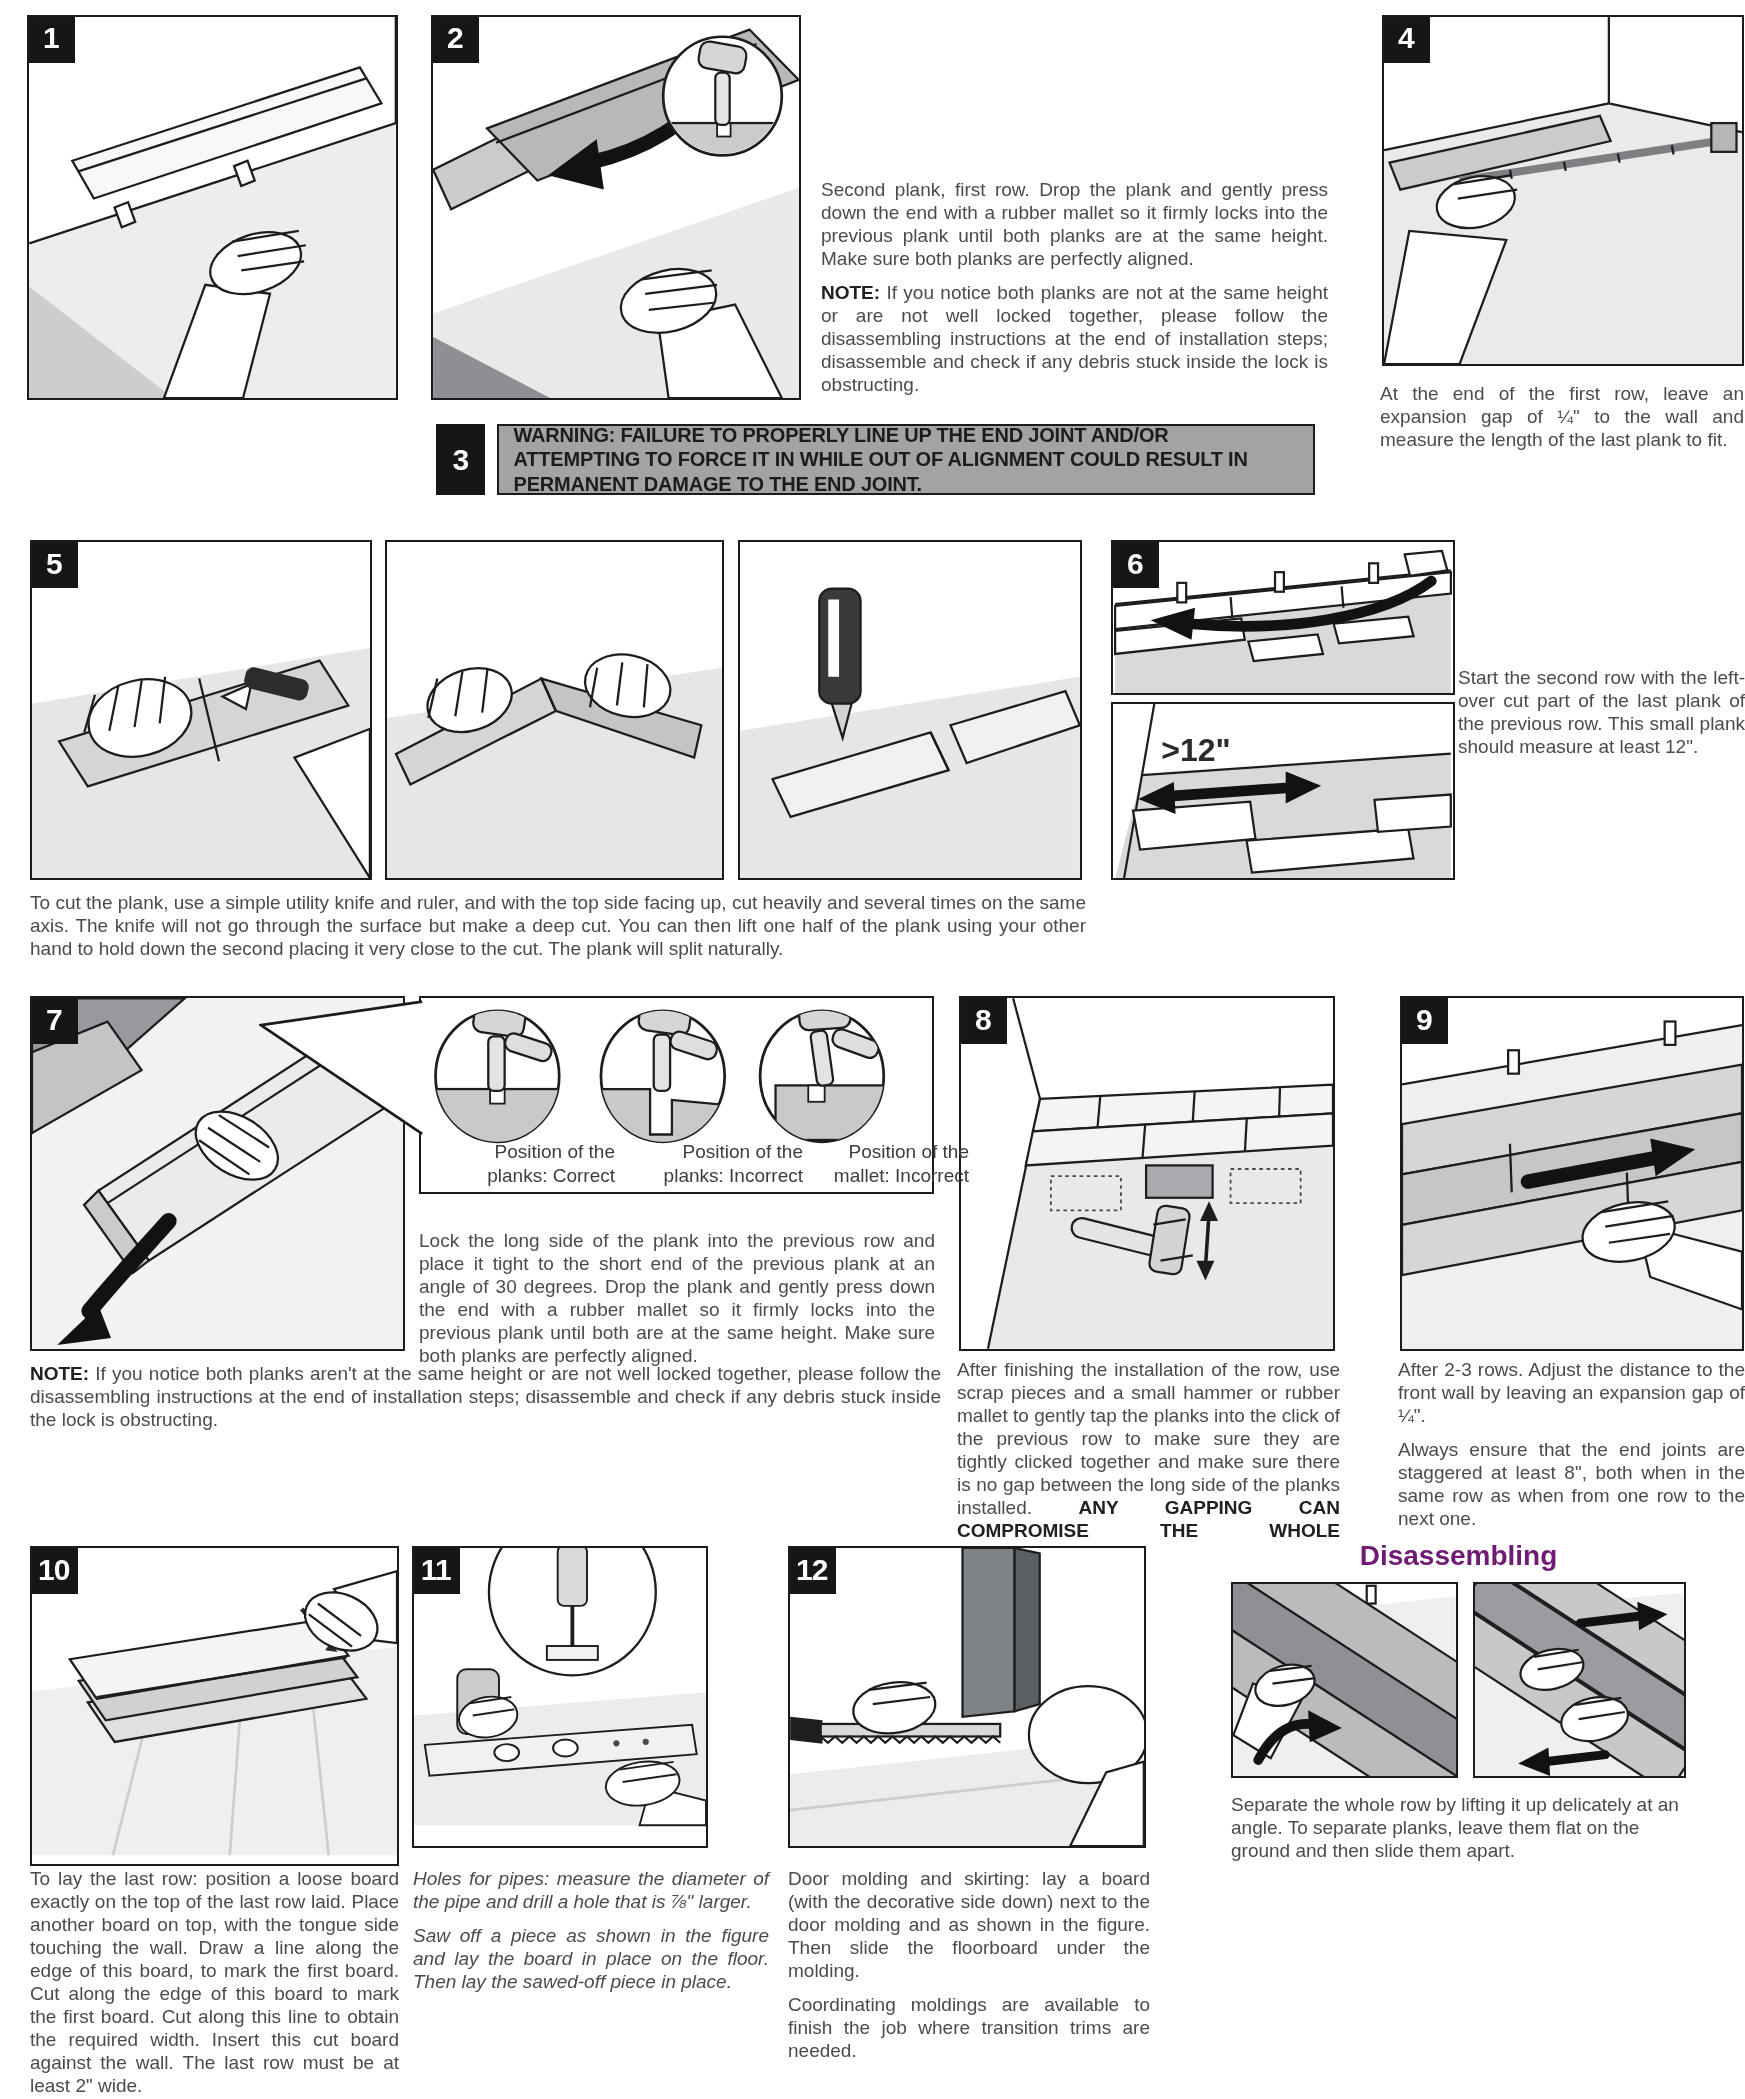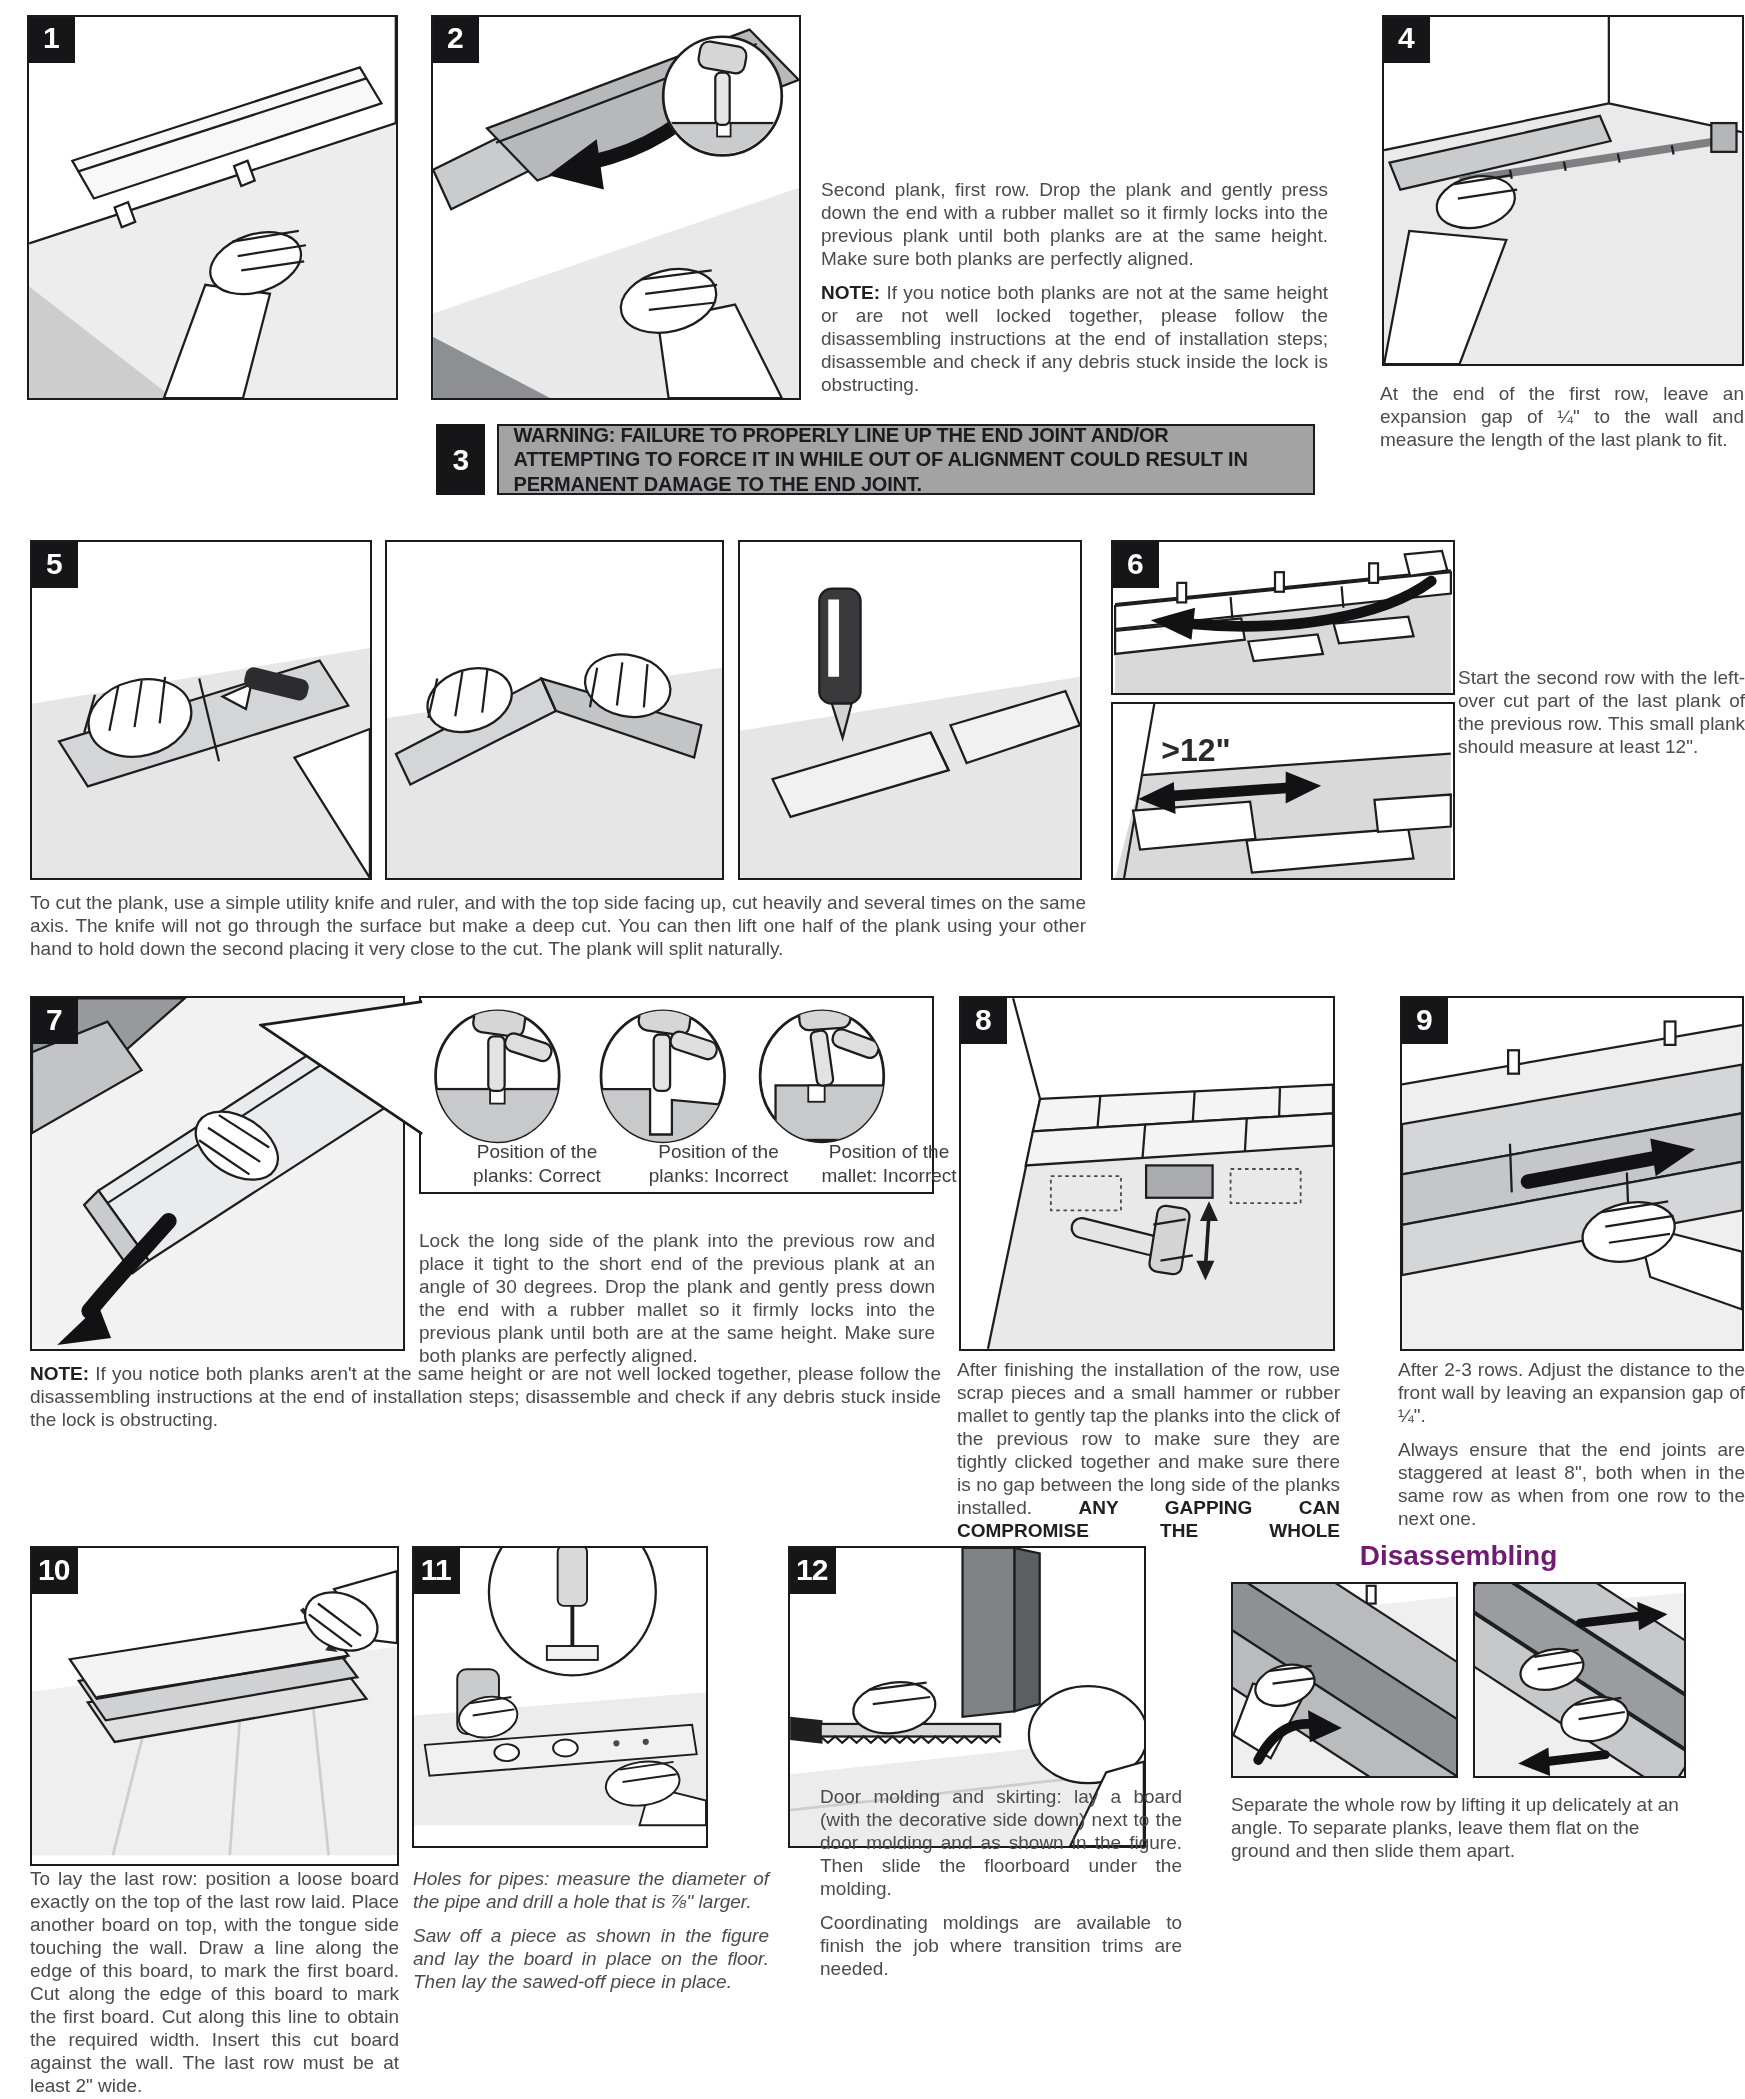--- a/index.html
+++ b/index.html
@@ -10,21 +10,21 @@
   .panel svg{display:block;width:100%;height:100%}
   .badge{position:absolute;left:-2.7px;top:-2.7px;width:49px;height:49px;background:#161618;color:#fff;font-weight:bold;font-size:30px;display:flex;align-items:center;justify-content:center;z-index:6;letter-spacing:-0.9px}
   .badge.free{left:auto;top:auto}
   .cap{position:absolute;font-size:19px;line-height:23px;text-align:justify;color:#4b4b4d}
   .cap p{margin:0 0 11px 0}
   .cap b{color:#202022}
   .warnbox{position:absolute;border:2.7px solid #1b1b1d;background:#a3a3a3;display:flex;align-items:center;padding:0 14.5px}
   .warntext{font-weight:bold;font-size:20px;line-height:24.5px;color:#1c1c1e;letter-spacing:-0.2px;text-align:left}
   .bubble{position:absolute;border:2.7px solid #1b1b1d;background:#fff;z-index:2}
   .bubble-tail{position:absolute;z-index:4}
-  .ccap{position:absolute;font-size:19px;line-height:23.6px;color:#3d3d3f;text-align:center;z-index:5}
+  .ccap{position:absolute;font-size:19px;line-height:23.6px;color:#3d3d3f;text-align:right;z-index:5}
   .dis-title{position:absolute;font-size:28px;font-weight:bold;color:#701a75;text-align:center}
   svg .ln{stroke:#1d1d1f;stroke-width:2.5;fill:none}
   svg .shp{stroke:#1d1d1f;stroke-width:2.5}
   svg text{font-family:"Liberation Sans",sans-serif}
 </style>
 </head>
 <body>
 
 <div class="page">
 
@@ -481,21 +481,21 @@
         <line class="ln" x1="88" y1="158" x2="152" y2="150"></line>
         <line class="ln" x1="92" y1="174" x2="156" y2="166"></line>
       </g>
       <g>
         <ellipse class="shp" cx="332" cy="208" rx="66" ry="54" fill="#fff"></ellipse>
         <polygon class="shp" points="352,250 394,238 394,332 312,332" fill="#fff"></polygon>
       </g>
     </svg>
   </div>
 
-  <div class="cap" style="left:788px;top:1785px;width:362px;margin-left:32px;">
+  <div class="cap" style="left:788px;top:1867px;width:362px;">
     <p>Door molding and skirting: lay a board (with the decorative side down) next to the door molding and as shown in the figure. Then slide the floorboard under the molding.</p>
     <p>Coordinating moldings are available to finish the job where transition trims are needed.</p>
   </div>
 
   <div class="dis-title" style="left:1231px;top:1540px;width:455px;">Disassembling</div>
 
   <div class="panel" style="left:1231px;top:1582px;width:227px;height:196px;">
     <svg viewBox="0 0 250 216">
       <polygon points="0,216 0,40 250,14 250,216" fill="#efefef"></polygon>
       <rect class="shp" x="32" y="6" width="10" height="20" fill="#fff"></rect>

